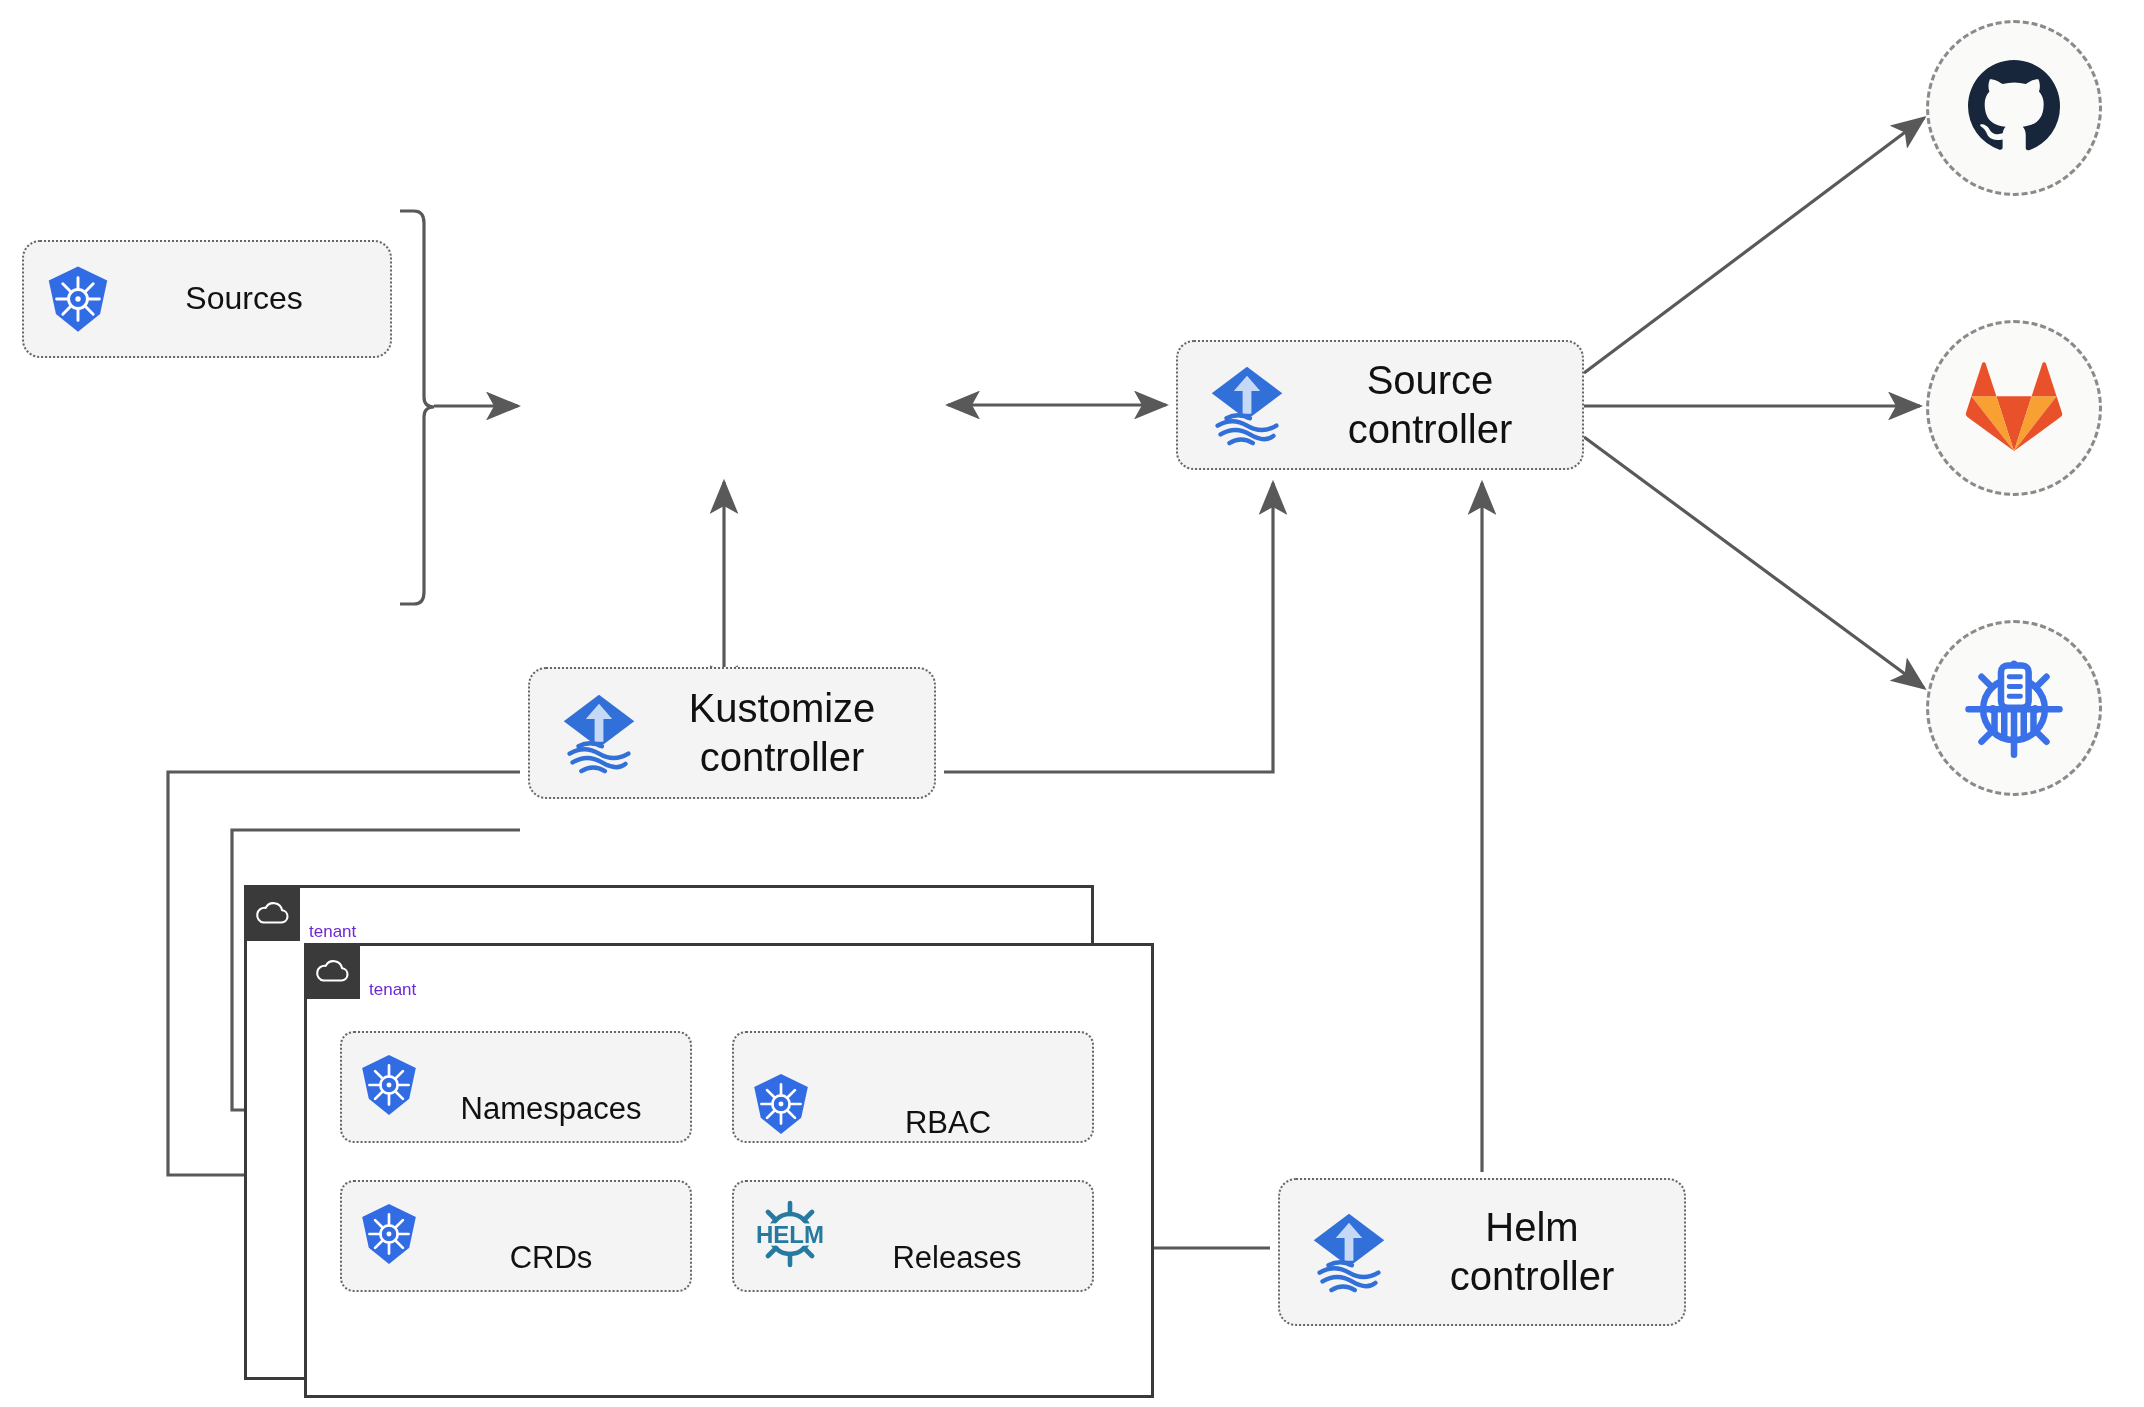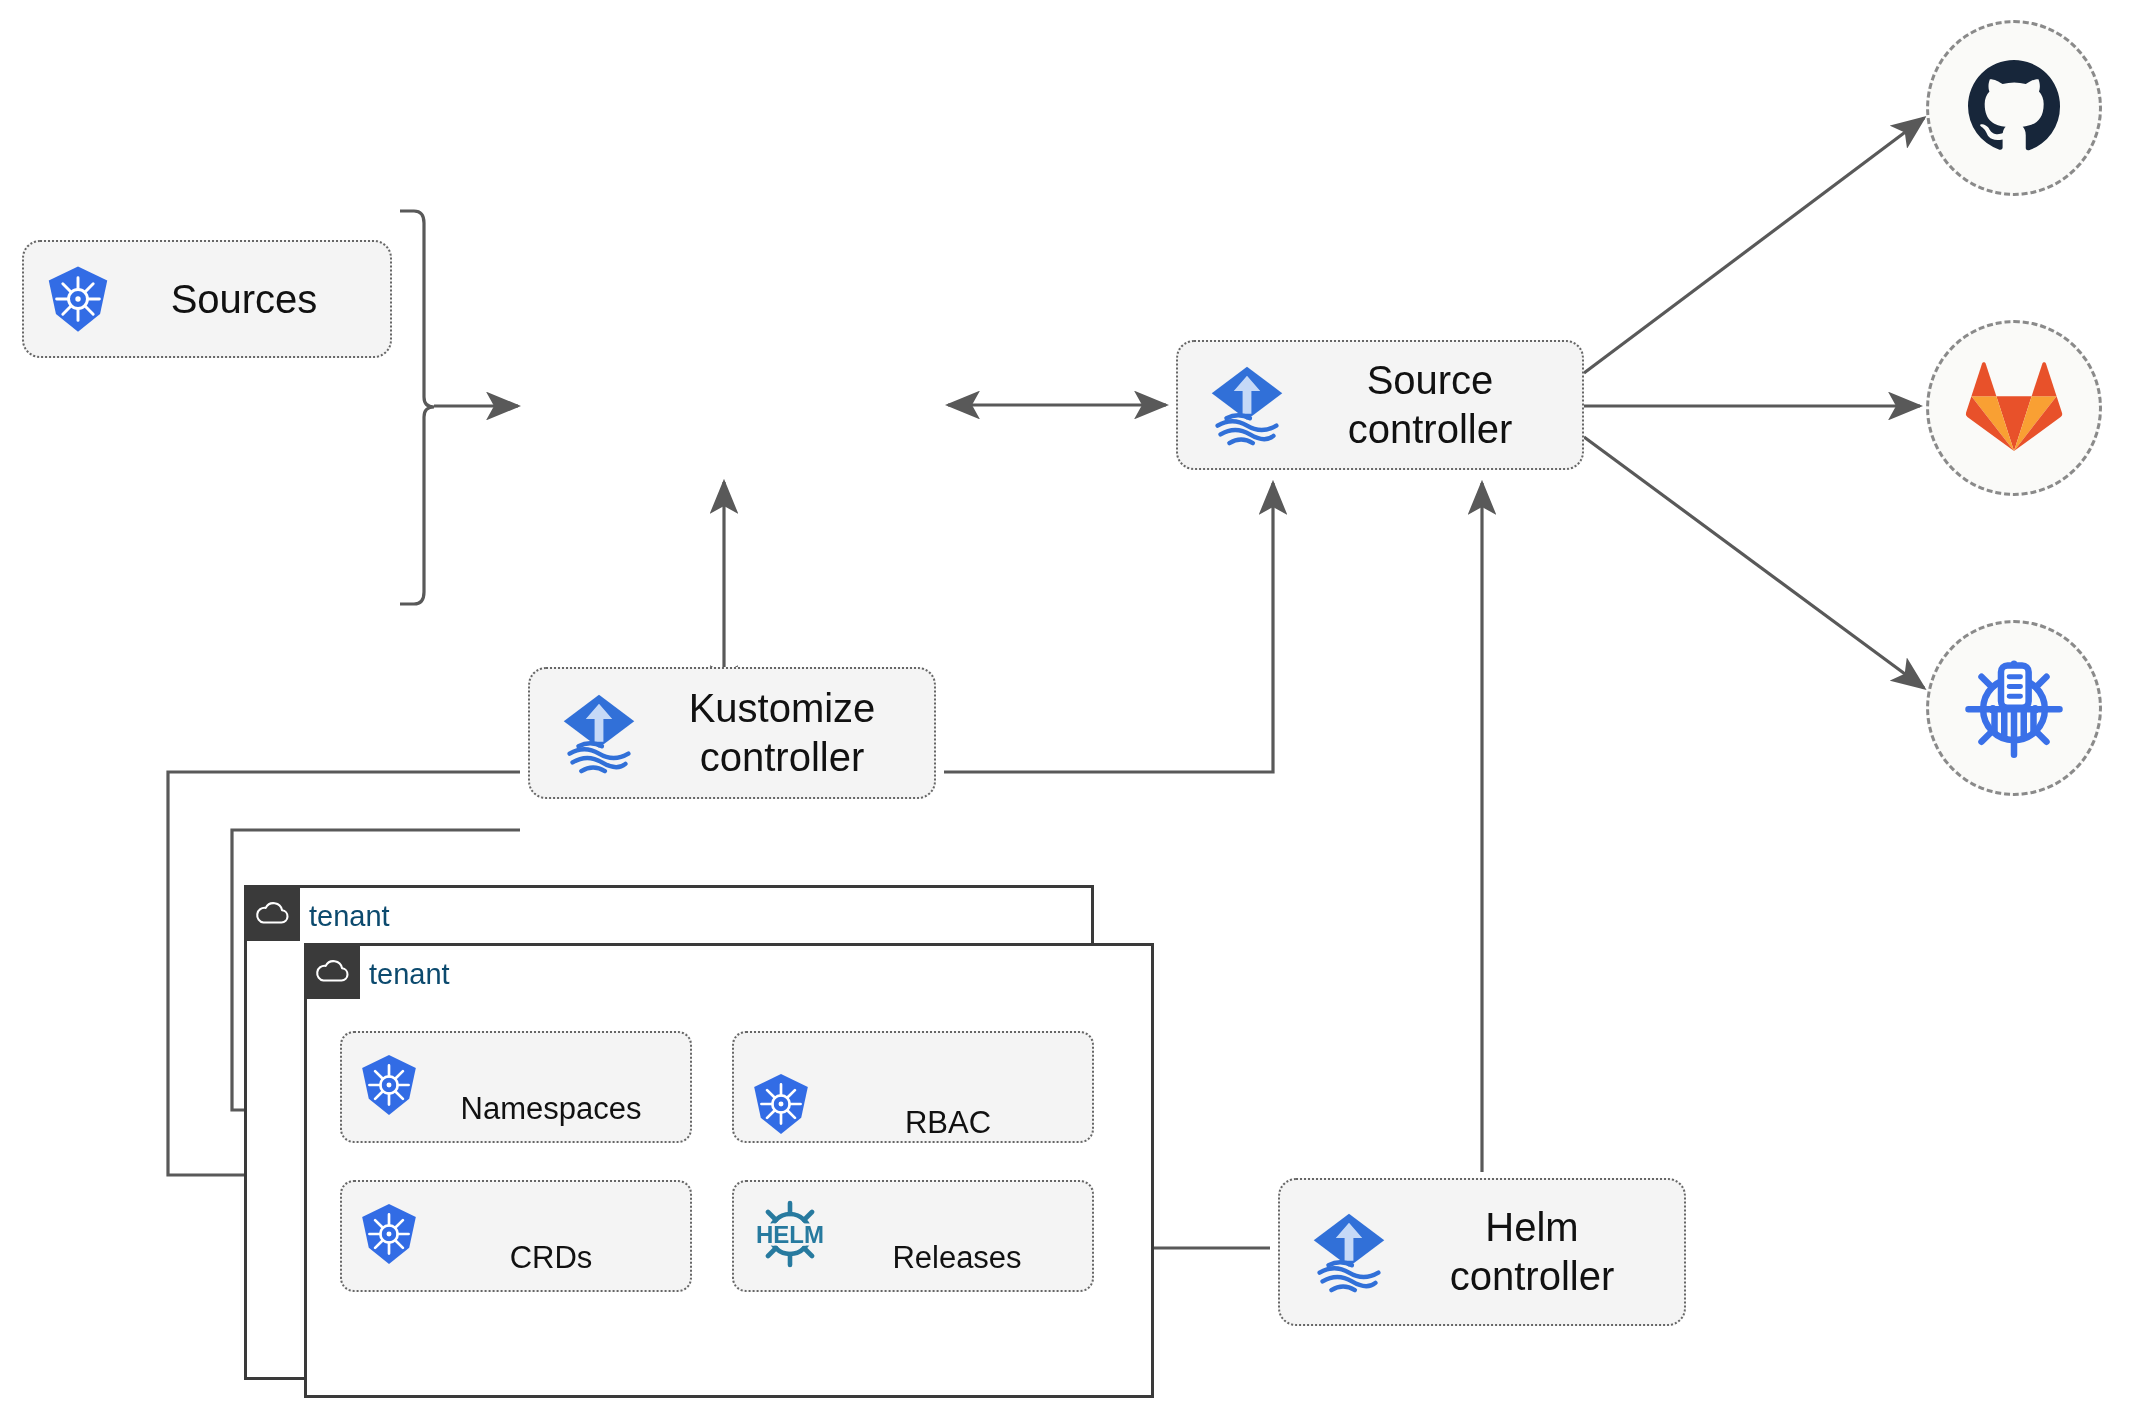--- a/index.html
+++ b/index.html
@@ -41,45 +41,45 @@
     padding-right:6px;
   }
   
   .n-src   { left:22px;  top:240px;  width:370px; height:118px; padding:0 10px 0 18px;}
   .n-kus   { left:22px;  top:448px;  width:370px; height:118px; padding:0 10px 0 18px;}
   .n-api   { left:528px; top:340px;  width:412px; height:130px; padding:0 10px 0 22px;}
   .n-sctl  { left:1176px;top:340px;  width:408px; height:130px; padding:0 10px 0 22px;}
   .n-kctl  { left:528px; top:667px;  width:408px; height:132px; padding:0 10px 0 22px;}
   .n-hctl  { left:1278px;top:1178px; width:408px; height:148px; padding:0 10px 0 22px;}
 
-  .n-src .lbl, .n-kus .lbl, .n-api .lbl{ font-size:40px; }
+  .n-src .lbl, .n-kus .lbl, .n-api .lbl{ font-size:32px; }
   .n-sctl .lbl, .n-kctl .lbl, .n-hctl .lbl{ font-size:40px; }
 
   
   .tenant{
     position:absolute;
     box-sizing:border-box;
     background:#ffffff;
     border:3px solid #3a3a3a;
     z-index:15;
   }
   .tenant .thead{
     position:absolute;
     left:-3px; top:-3px;
     width:56px; height:56px;
     background:#3a3a3a;
     display:flex;align-items:center;justify-content:center;
   }
   .tenant .tname{
     position:absolute;
-    left:62px; top:0px;
+    left:62px; top:16px;
     height:56px;
     display:flex;align-items:center;
-    font-size:29px;
-    color:#0c4a6e;
+    font-size:17px;
+    color:#6d28d9;
   }
   .t1{ left:244px; top:885px;  width:850px; height:495px; }
   .t2{ left:304px; top:943px;  width:850px; height:455px; z-index:16;}
 
   
   .chip{
     position:absolute;
     box-sizing:border-box;
     background:#f4f4f4;
     border:2px dotted #666666;

